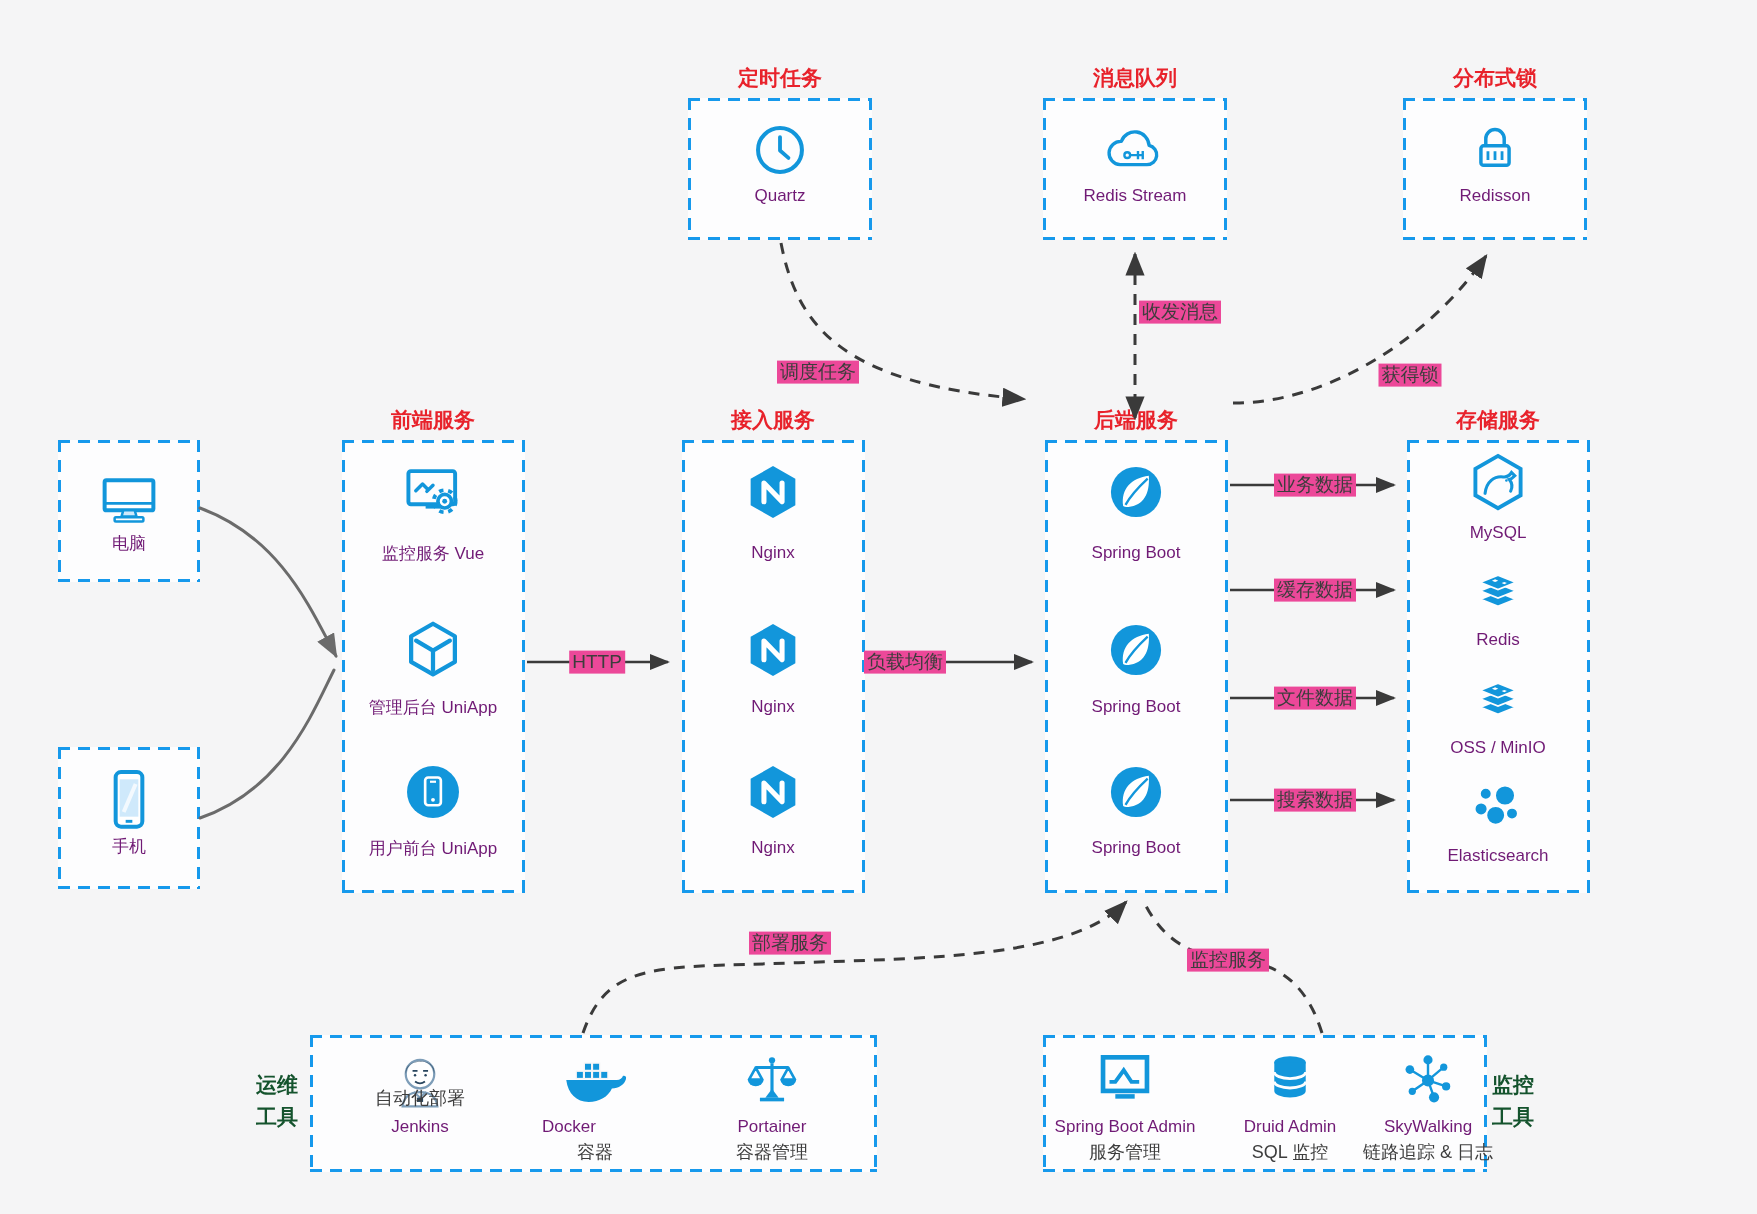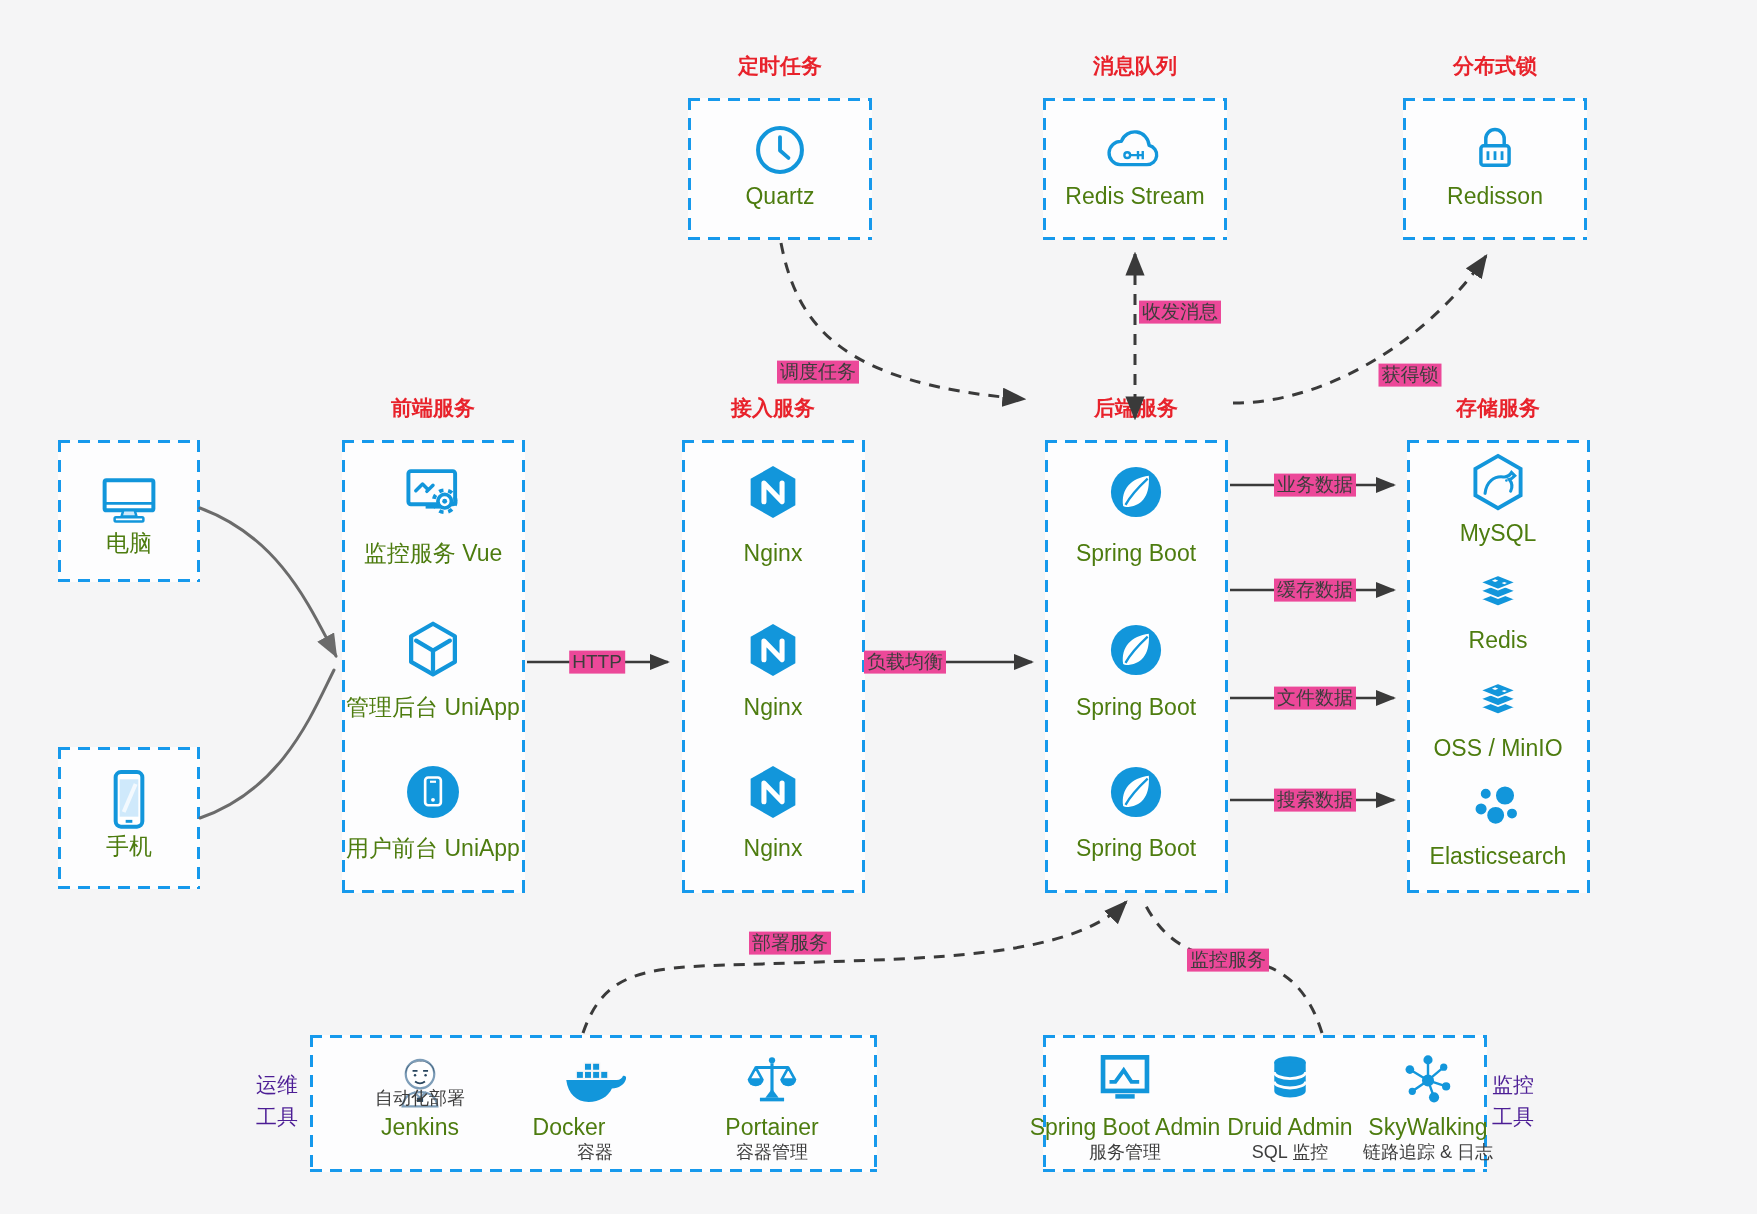--- a/index.html
+++ b/index.html
@@ -9,26 +9,26 @@
   .dbox{position:absolute;z-index:1;background-color:#fdfdfe;
     background-image:
       repeating-linear-gradient(90deg,#1699ec 0 12px,transparent 12px 20px),
       repeating-linear-gradient(90deg,#1699ec 0 12px,transparent 12px 20px),
       repeating-linear-gradient(180deg,#1699ec 0 12px,transparent 12px 20px),
       repeating-linear-gradient(180deg,#1699ec 0 12px,transparent 12px 20px);
     background-position:0 0,0 100%,0 0,100% 0;
     background-size:100% 3px,100% 3px,3px 100%,3px 100%;
     background-repeat:no-repeat;}
   .rt{position:absolute;z-index:3;transform:translate(-50%,-50%);color:#e8222b;
-    font-weight:bold;font-size:21px;white-space:nowrap;}
-  .rt2{position:absolute;z-index:3;transform:translate(-50%,-50%);color:#4c1d95;
-    font-weight:normal;font-size:21px;line-height:1.5;text-align:left;white-space:pre-line;}
+    font-weight:bold;font-size:21px;white-space:nowrap;margin-top:12px;}
+  .rt2{position:absolute;z-index:3;transform:translate(-50%,-50%);color:#14532d;
+    font-weight:bold;font-size:21px;line-height:1.5;text-align:left;white-space:pre-line;}
   .ic{position:absolute;z-index:2;transform:translate(-50%,-50%);line-height:0;}
-  .lb{position:absolute;z-index:2;transform:translate(-50%,-50%);font-size:23px;
-    color:#4d7c0f;white-space:nowrap;}
+  .lb{position:absolute;z-index:2;transform:translate(-50%,-50%);font-size:17px;
+    color:#701a75;white-space:nowrap;}
   .lbs{position:absolute;z-index:2;transform:translate(-50%,-50%);font-size:18px;
     color:#3d3d3d;white-space:nowrap;}
   .el{position:absolute;z-index:6;transform:translate(-50%,-50%);font-size:19px;
     color:#3d3d3d;background:#ec4899;padding:0 3px;white-space:nowrap;line-height:1.2;}
   .note{position:absolute;left:55px;top:97px;width:400px;height:66px;z-index:2;
     background:#faf1a2;color:#4a4a4a;font-size:16.5px;line-height:1.55;
     padding:8px 0 0 13px;box-sizing:border-box;}
   .note::after{content:"";position:absolute;right:-6px;top:-4px;width:0;height:0;
     border-top:15px solid #bdbdbd;border-left:15px solid transparent;}
   svg.arrows{position:absolute;left:0;top:0;z-index:5;pointer-events:none;}

